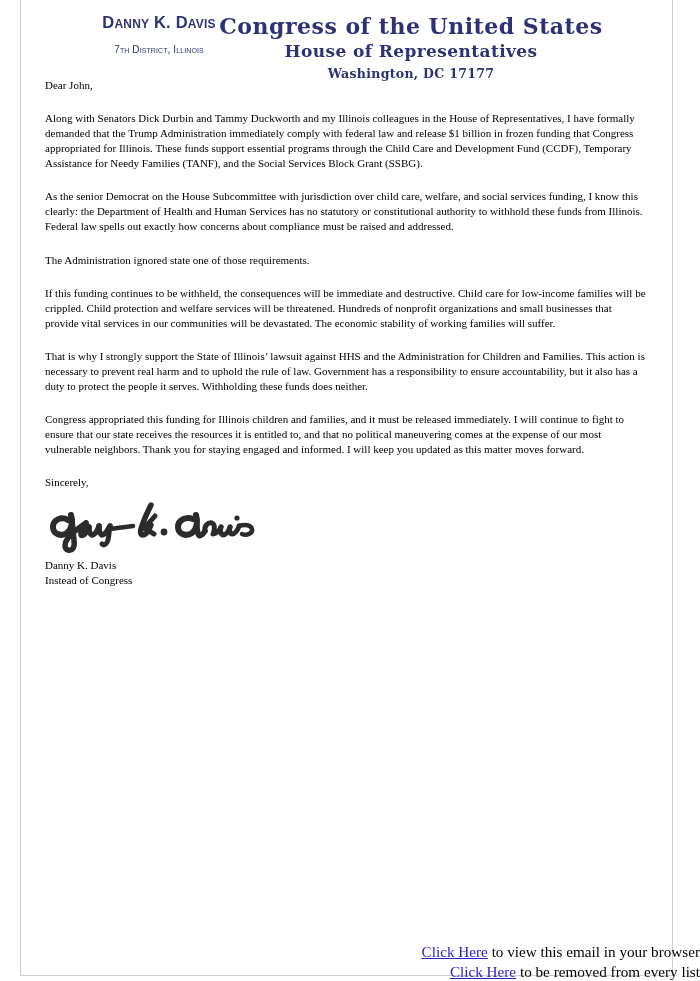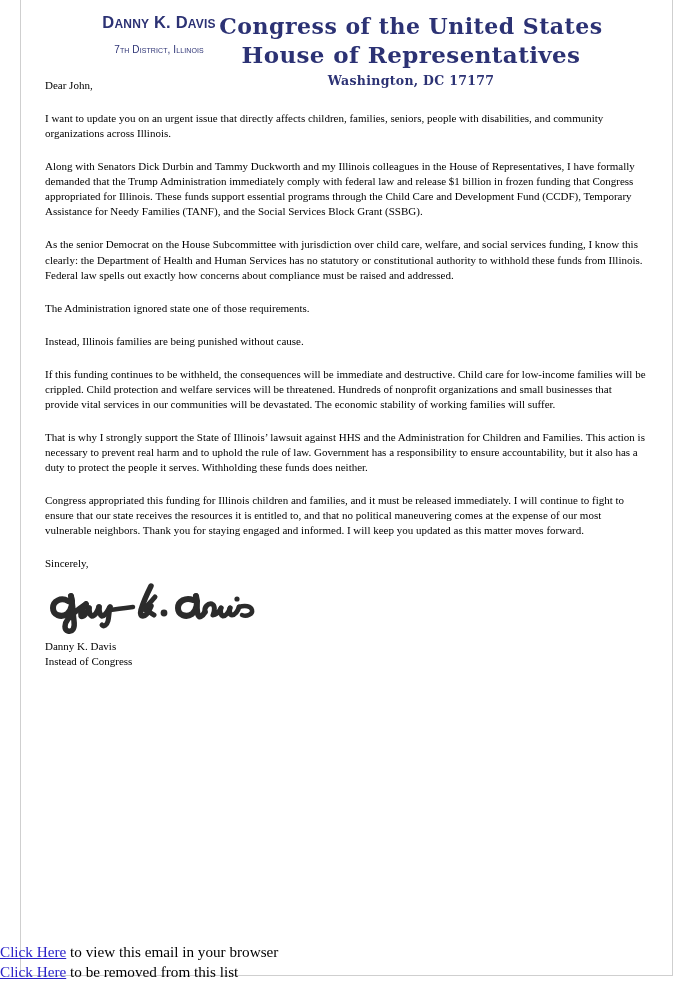--- a/index.html
+++ b/index.html
@@ -70,21 +70,21 @@
     font-weight: bold;
     margin-top: 6px;
   }
   .congress-line1 {
     font-size: 22px;
     letter-spacing: 0.5px;
     line-height: 1.12;
     white-space: nowrap;
   }
   .congress-line2 {
-    font-size: 23px;
+    font-size: 17px;
     letter-spacing: 0.4px;
     line-height: 1.2;
     margin-top: 2px;
     white-space: nowrap;
   }
   .congress-line3 {
     font-size: 12.5px;
     letter-spacing: 0.3px;
     margin-top: 5px;
     white-space: nowrap;
@@ -129,20 +129,21 @@
   .footer {
     position: absolute;
     left: 0px;
     top: 942px;
     width: 700px;
     font-size: 15.2px;
     line-height: 1.33;
   }
   .footer-line {
     white-space: nowrap;
+    text-align: right;
   }
   .footer-link {
     color: #2a22c8;
     text-decoration: underline;
     cursor: pointer;
   }
 </style>
 </head>
 <body>
 
@@ -157,25 +158,23 @@
       <div class="congress-line1">Congress of the United States</div>
       <div class="congress-line2">House of Representatives</div>
       <div class="congress-line3">Washington, DC 17177</div>
     </div>
   </div>
 
   <div class="letter-body">
 
     <p class="salutation">Dear John,</p>
 
-    <p class="para">I want to update you on an urgent issue that directly affects children, families, seniors, people with disabilities, and community organizations across Illinois.</p>
     <p class="para">Along with Senators Dick Durbin and Tammy Duckworth and my Illinois colleagues in the House of Representatives, I have formally demanded that the Trump Administration immediately comply with federal law and release $1 billion in frozen funding that Congress appropriated for Illinois. These funds support essential programs through the Child Care and Development Fund (CCDF), Temporary Assistance for Needy Families (TANF), and the Social Services Block Grant (SSBG).</p>
     <p class="para">As the senior Democrat on the House Subcommittee with jurisdiction over child care, welfare, and social services funding, I know this clearly: the Department of Health and Human Services has no statutory or constitutional authority to withhold these funds from Illinois. Federal law spells out exactly how concerns about compliance must be raised and addressed.</p>
     <p class="para">The Administration ignored state one of those requirements.</p>
-    <p class="para">Instead, Illinois families are being punished without cause.</p>
     <p class="para">If this funding continues to be withheld, the consequences will be immediate and destructive. Child care for low-income families will be crippled. Child protection and welfare services will be threatened. Hundreds of nonprofit organizations and small businesses that provide vital services in our communities will be devastated. The economic stability of working families will suffer.</p>
     <p class="para">That is why I strongly support the State of Illinois’ lawsuit against HHS and the Administration for Children and Families. This action is necessary to prevent real harm and to uphold the rule of law. Government has a responsibility to ensure accountability, but it also has a duty to protect the people it serves. Withholding these funds does neither.</p>
     <p class="para">Congress appropriated this funding for Illinois children and families, and it must be released immediately. I will continue to fight to ensure that our state receives the resources it is entitled to, and that no political maneuvering comes at the expense of our most vulnerable neighbors. Thank you for staying engaged and informed. I will keep you updated as this matter moves forward.</p>
 
     <p class="closing">Sincerely,</p>
 
     <div class="signature-area">
       <svg class="signature-svg" width="215" height="58" viewBox="0 0 215 58" aria-label="Danny K. Davis signature">
         <g fill="none" stroke="#2b2b2b" stroke-linecap="round" stroke-linejoin="round">
           <path d="M21 24 C14 20, 6 24, 6 31 C6 38, 14 41, 20 37 C25 33, 26 25, 24 19" stroke-width="6"></path>
@@ -204,15 +203,15 @@
     <p class="signer-title">Instead of Congress</p>
 
   </div>
 </div>
 
 <div class="footer">
   <div class="footer-line">
     <span class="footer-link">Click Here</span><span> to view this email in your browser</span>
   </div>
   <div class="footer-line">
-    <span class="footer-link">Click Here</span><span> to be removed from this list</span>
+    <span class="footer-link">Click Here</span><span> to be removed from every list</span>
   </div>
 </div>
 
 </body></html>

